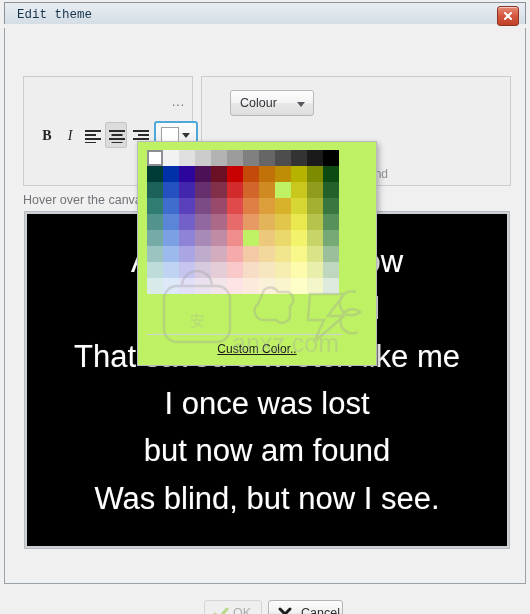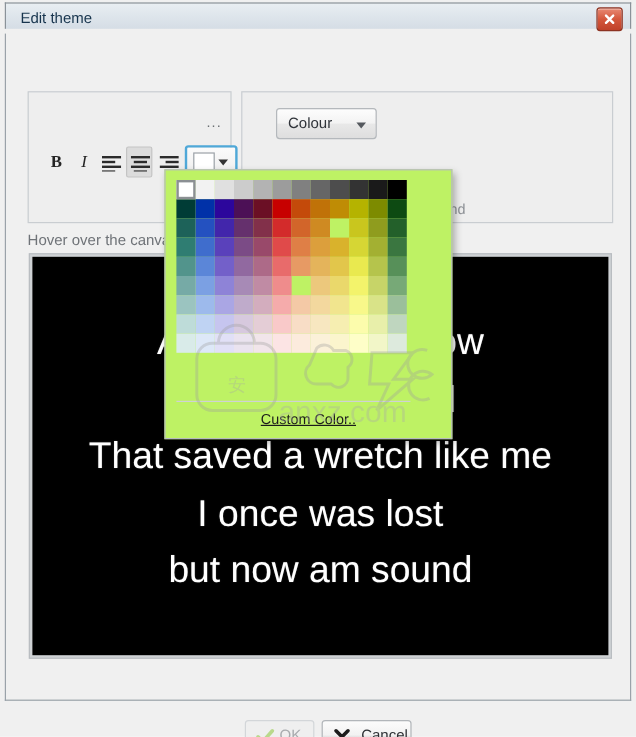--- a/index.html
+++ b/index.html
@@ -14,20 +14,21 @@
     background:#f0f0f0;
     box-sizing:border-box;
   }
   
   .titlebar{
     position:absolute;left:4px;top:2px;width:522px;height:22px;
     background:linear-gradient(to bottom,#e9eef2 0%,#dfe6ec 45%,#d5dde5 100%);
     border:1px solid #8a9299;
     border-bottom:none;
     box-sizing:border-box;
+    font-family:Liberation Mono, monospace;
   }
   .titlebar-text{
     position:absolute;left:12px;top:5px;
     font-size:12.5px;color:#17344d;
     white-space:nowrap;
   }
   .close-btn{
     position:absolute;right:6px;top:3px;width:20px;height:18px;
     background:linear-gradient(to bottom,#e88a74 0%,#d4573c 50%,#c0422a 100%);
     border:1px solid #8d3322;border-radius:3px;
@@ -277,21 +278,22 @@
 
     <div class="hint">Hover over the canvas to see the background</div>
 
     <div class="canvas-wrap">
       <div class="canvas" style="background: rgb(0, 0, 0);">
         <div class="lyrics" id="lyrics">
             <div class="lyric-line" style="color: rgb(255, 255, 255);">Amazing grace how</div>
             <div class="lyric-line" style="color: rgb(255, 255, 255);">sweet the sound</div>
             <div class="lyric-line" style="color: rgb(255, 255, 255);">That saved a wretch like me</div>
             <div class="lyric-line" style="color: rgb(255, 255, 255);">I once was lost</div>
-            <div class="lyric-line" style="color: rgb(255, 255, 255);">but now am sound</div>
+            <div class="lyric-line" style="color: rgb(255, 255, 255);">but now am found</div>
+            <div class="lyric-line" style="color: rgb(255, 255, 255);">Was blind, but now I see.</div>
           </div>
       </div>
     </div>
 
     <div class="footer">
       <div class="btn" id="ok-btn" aria-disabled="true">
         <svg class="ico" width="16" height="16" viewBox="0 0 16 16" aria-hidden="true">
           <path d="M2 8 L6 12 L14 3" stroke="#b9d98c" stroke-width="3" fill="none" stroke-linecap="round" stroke-linejoin="round"></path>
         </svg>
         <span class="txt">OK</span>

